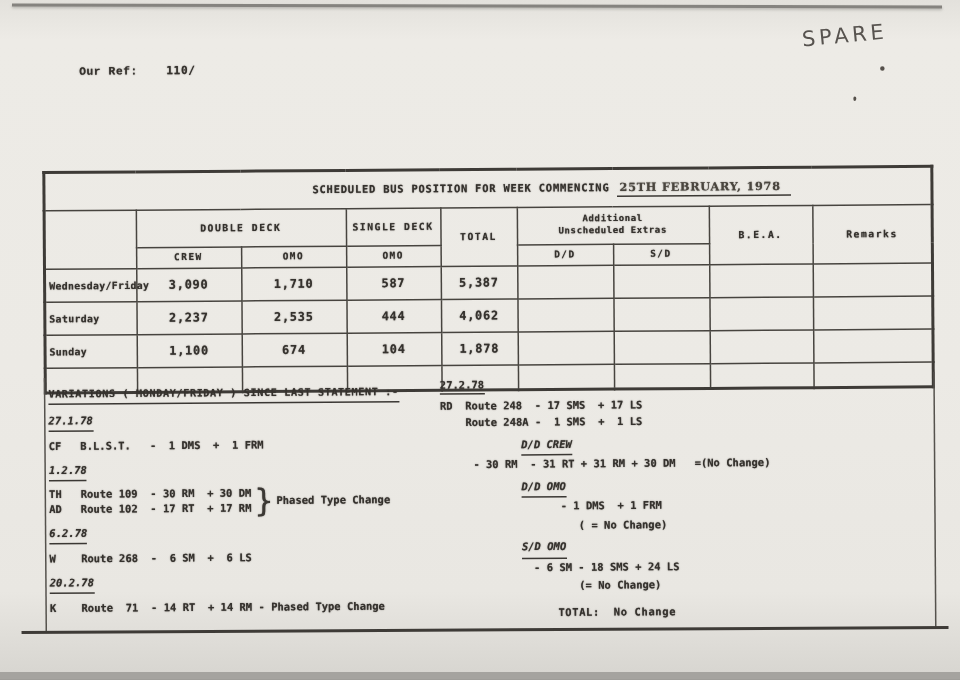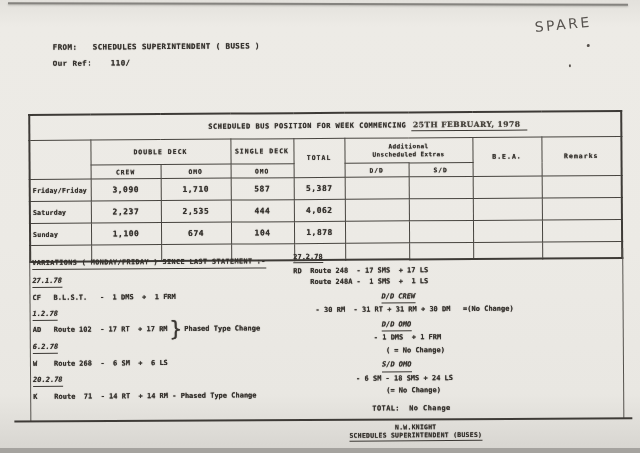--- a/index.html
+++ b/index.html
@@ -44,21 +44,21 @@
   .vars-left{position:absolute;left:32px;top:257px;width:260px;font-size:7px;line-height:9px;}
   .vars-head{font-size:6.8px;letter-spacing:.4px;border-bottom:1px solid #3b3834;display:inline-block;padding-bottom:1px;}
   .vdate{display:inline-block;margin-top:7px;font-style:italic;}
   .vline{margin-top:6px;}
   .brace-row{display:flex;align-items:center;margin-top:5px;}
   .brace-lines{line-height:9.5px;}
   .brace{font-size:21px;font-weight:400;margin:0 2px;color:#3b3834;}
   .brace-note{font-size:7px;}
 
   .vars-right{position:absolute;left:293px;top:253px;width:320px;font-size:7px;line-height:9.5px;}
-  .rlab{display:inline-block;margin-left:88px;margin-top:5px;font-style:italic;}
+  .rlab{display:inline-block;margin-left:54px;margin-top:5px;font-style:italic;}
   .rline1{margin-left:22px;margin-top:2px;}
   .rline2{margin-left:80px;margin-top:2px;}
   .rnote{margin-left:92px;margin-top:3px;}
   .rtotal{margin-left:78px;margin-top:8px;letter-spacing:.4px;}
 
   .sig{position:absolute;left:348px;top:424px;text-align:center;font-size:6.4px;line-height:8px;letter-spacing:.3px;}
   .sig .t2{border-bottom:1.5px solid #3b3834;padding-bottom:1px;}
 </style>
 </head>
 <body>
@@ -67,21 +67,20 @@
   <div class="paper"></div>
   <div class="top-streak"></div>
 
   <div class="content">
 
     <div class="spare">SPARE</div>
     <div class="speck" style="left:588px;top:46px;width:3px;height:3px;"></div>
     <div class="speck" style="left:570px;top:66px;width:2px;height:3px;"></div>
 
     <div class="lh type">
-      <div><span class="lab">FROM:</span><span>SCHEDULES SUPERINTENDENT ( BUSES )</span></div>
       <div><span class="lab2">Our Ref:</span><span>110/</span></div>
     </div>
 
     <table class="pos type">
       <colgroup>
         <col style="width:61px">
           <col style="width:70px">
           <col style="width:70px">
           <col style="width:63px">
         <col style="width:51px">
@@ -107,21 +106,21 @@
         <td rowspan="2" class="gh">Remarks</td>
       </tr>
       <tr>
         <td class="sh">CREW</td>
         <td class="sh">OMO</td>
         <td class="sh">OMO</td>
         <td class="sh">D/D</td>
         <td class="sh">S/D</td>
       </tr>
       <tr class="datarow">
-        <td class="rowlab">Friday/Friday</td>
+        <td class="rowlab">Wednesday/Friday</td>
         <td class="val">3,090</td>
         <td class="val">1,710</td>
         <td class="val">587</td>
         <td class="val">5,387</td>
         <td class="val"></td>
         <td class="val"></td>
         <td class="val"></td>
         <td class="val"></td>
       </tr>
       <tr class="datarow">
@@ -167,20 +166,21 @@
 
       <div>
         <span class="vdate u">27.1.78</span>
         <div class="vline pre">CF   B.L.S.T.   -  1 DMS  +  1 FRM</div>
       </div>
 
       <div>
         <span class="vdate u">1.2.78</span>
         <div class="brace-row">
           <div class="brace-lines">
+            <div class="pre">TH   Route 109  - 30 RM  + 30 DM</div>
             <div class="pre">AD   Route 102  - 17 RT  + 17 RM</div>
           </div>
           <div class="brace">}</div>
           <div class="brace-note">Phased Type Change</div>
         </div>
       </div>
 
       <div>
         <span class="vdate u">6.2.78</span>
         <div class="vline pre">W    Route 268  -  6 SM  +  6 LS</div>
@@ -206,21 +206,17 @@
 
       <div><span class="rlab u">S/D OMO</span></div>
       <div class="rline2" style="margin-left:62px;">- 6 SM  - 18 SMS  + 24 LS</div>
       <div class="rnote pre">(= No Change)</div>
 
       <div class="rtotal pre">TOTAL:  No Change</div>
     </div>
 
     <div class="bottom-rule"></div>
 
-    <div class="sig type">
-      <div>N.W.KNIGHT</div>
-      <div class="t2">SCHEDULES SUPERINTENDENT (BUSES)</div>
-    </div>
 
   </div>
 
   <div class="bottom-strip"></div>
 </div>
 
 </body></html>

